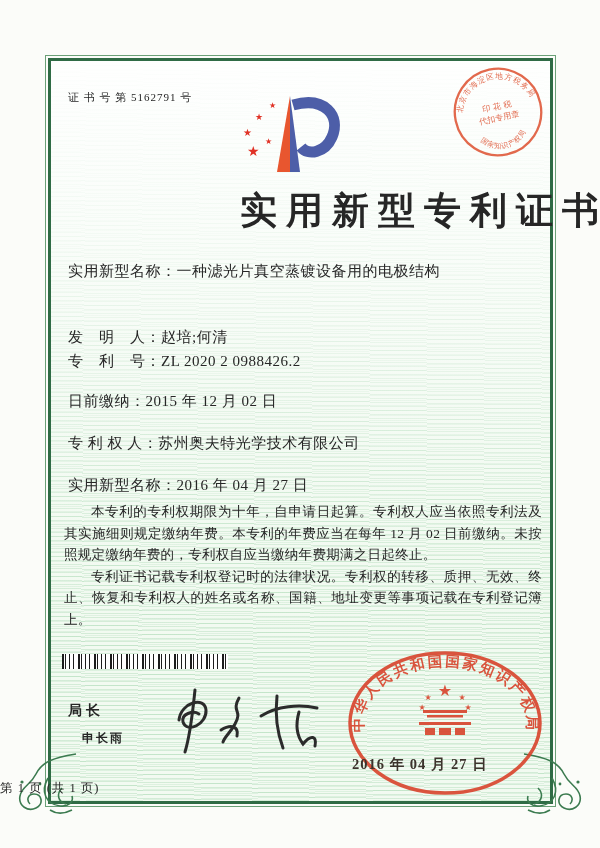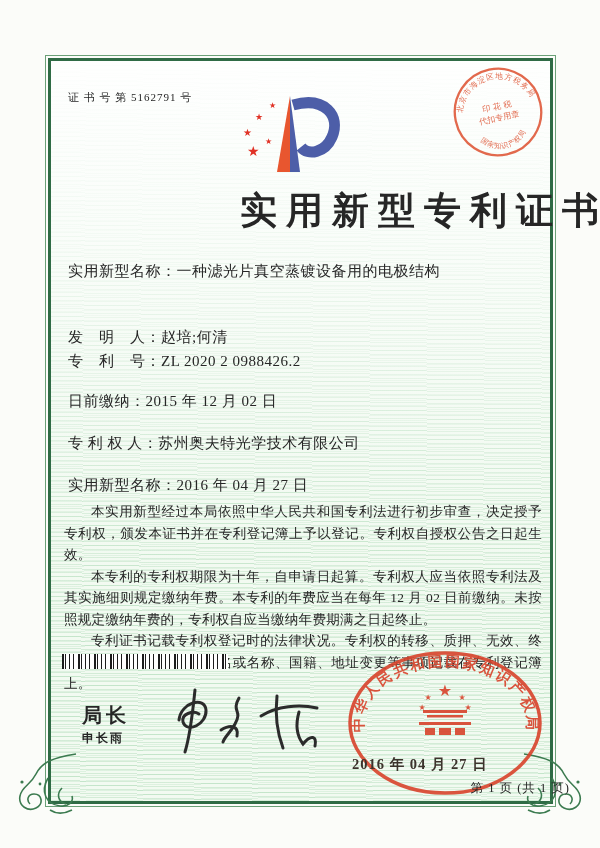--- a/index.html
+++ b/index.html
@@ -34,24 +34,24 @@
   .field{left:68px;font-size:15px;letter-spacing:.5px;white-space:nowrap;font-family:Liberation Serif, serif;}
   .f0{top:262px}.f1{top:328px}.f2{top:352px}.f3{top:392px}.f4{top:434px}.f5{top:476px}
   .paras{left:64px;top:501px;width:478px;font-size:13.5px;line-height:21.5px;
     text-align:justify;letter-spacing:.3px;}
   .paras p{margin:0;text-indent:2em;}
   .barcode{
     left:62px;top:654px;width:166px;height:15px;
     background:
       repeating-linear-gradient(90deg,#1c1c1c 0 2px,#fff 2px 3px,#1c1c1c 3px 4px,#fff 4px 7px,#1c1c1c 7px 8px,#fff 8px 11px,#1c1c1c 11px 12px,#fff 12px 16px);
   }
-  .director-title{left:82px;top:702px;font-size:20px;letter-spacing:4px;font-weight:600;}
+  .director-title{left:68px;top:702px;font-size:14px;letter-spacing:4px;font-weight:600;}
   .director-name{left:82px;top:730px;font-size:12px;letter-spacing:2px;font-weight:600;}
   .seal-date{left:352px;top:755px;font-size:14.5px;font-weight:700;color:#3c332c;letter-spacing:1px;}
-  .footer{left:0;right:30px;top:780px;text-align:right;font-size:12.5px;letter-spacing:1px;}
+  .footer{left:0;right:30px;top:780px;text-align:left;font-size:12.5px;letter-spacing:1px;}
   svg text{font-family:"DejaVu Sans","Liberation Sans",sans-serif;}
   .stampbox{left:450px;top:64px;width:96px;height:96px;transform:rotate(-12deg);}
   .logobox{left:233px;top:92px;width:130px;height:88px;}
   .sigbox{left:165px;top:686px;width:185px;height:72px;}
   .sealbox{left:342px;top:648px;width:206px;height:150px;}
   .flourish-l{left:12px;top:748px;width:70px;height:70px;}
   .flourish-r{left:518px;top:748px;width:70px;height:70px;transform:scaleX(-1);}
 </style>
 </head>
 <body>
@@ -115,21 +115,20 @@
 <h1 class="abs title">实用新型专利证书</h1>
 
 <div class="abs field f0"><span>实用新型名称：</span><span>一种滤光片真空蒸镀设备用的电极结构</span></div>
 <div class="abs field f1"><span>发　明　人：</span><span>赵培;何清</span></div>
 <div class="abs field f2"><span>专　利　号：</span><span>ZL 2020 2 0988426.2</span></div>
 <div class="abs field f3"><span>日前缴纳：</span><span>2015 年 12 月 02 日</span></div>
 <div class="abs field f4"><span>专 利 权 人：</span><span>苏州奥夫特光学技术有限公司</span></div>
 <div class="abs field f5"><span>实用新型名称：</span><span>2016 年 04 月 27 日</span></div>
 
 <div class="abs paras">
-  <p>本实用新型经过本局依照中华人民共和国专利法进行初步审查，决定授予专利权，颁发本证书并在专利登记簿上予以登记。专利权自授权公告之日起生效。</p>
   <p>本专利的专利权期限为十年，自申请日起算。专利权人应当依照专利法及其实施细则规定缴纳年费。本专利的年费应当在每年 12 月 02 日前缴纳。未按照规定缴纳年费的，专利权自应当缴纳年费期满之日起终止。</p>
   <p>专利证书记载专利权登记时的法律状况。专利权的转移、质押、无效、终止、恢复和专利权人的姓名或名称、国籍、地址变更等事项记载在专利登记簿上。</p>
 </div>
 
 <div class="abs barcode"></div>
 
 <div class="abs director-title">局长</div>
 <div class="abs director-name">申长雨</div>
 
 <svg class="abs sigbox" viewBox="0 0 185 72">

